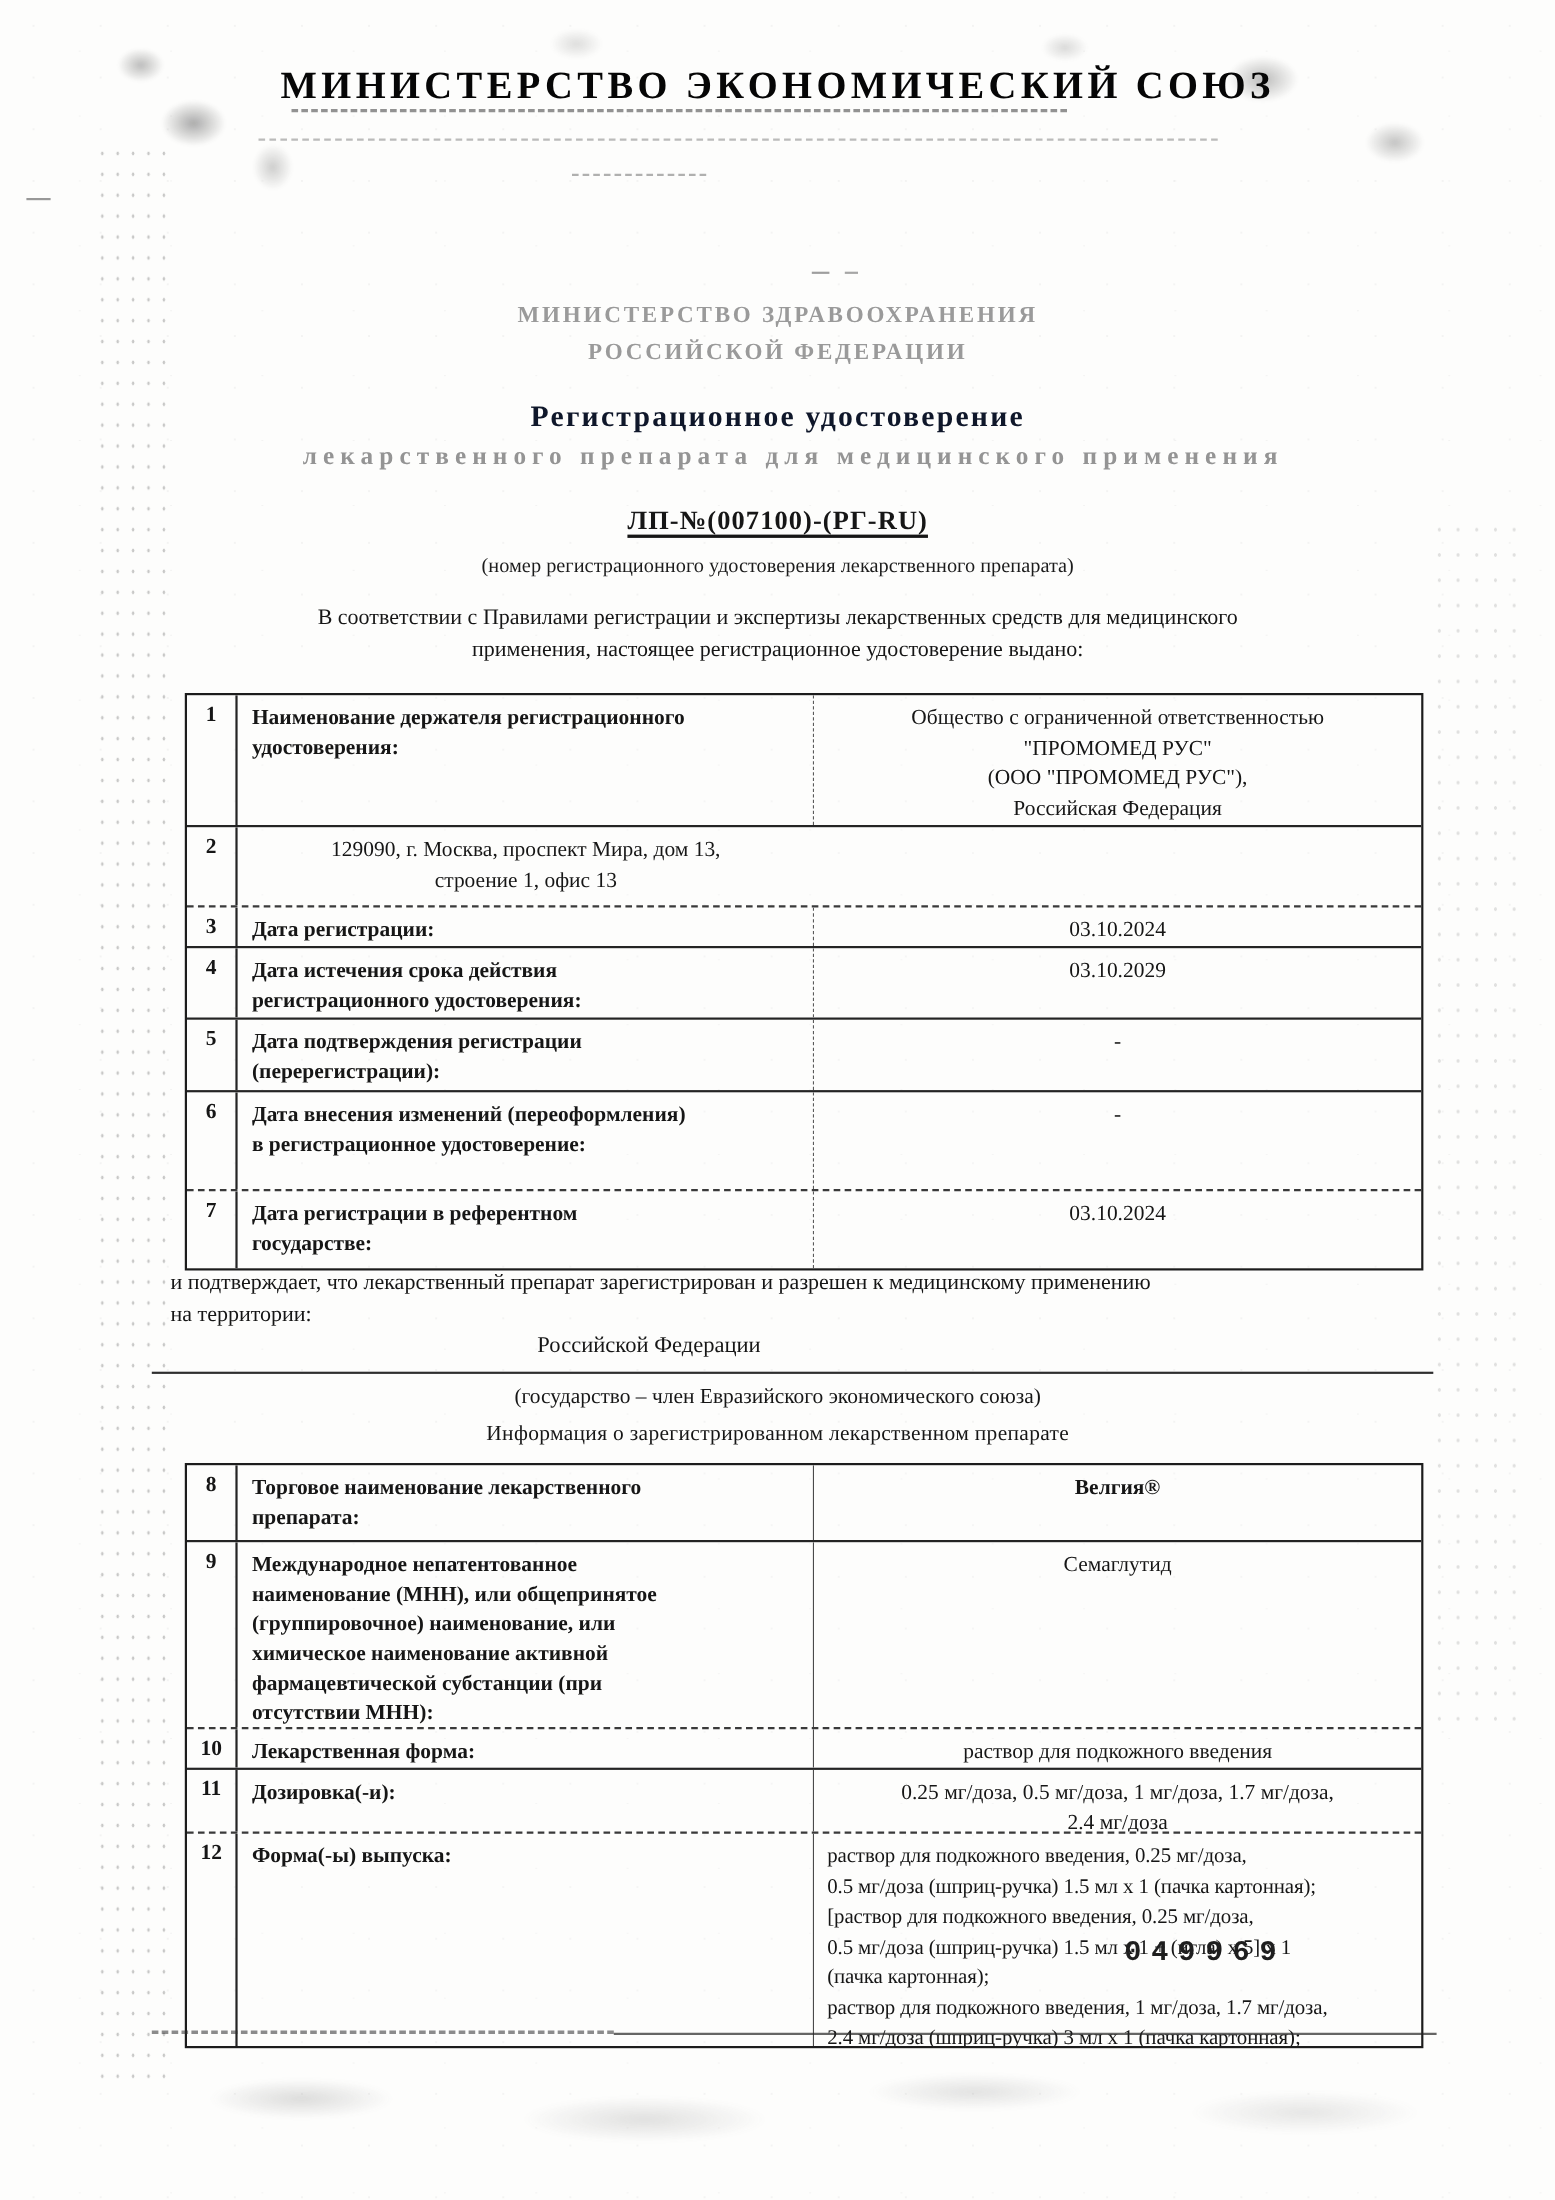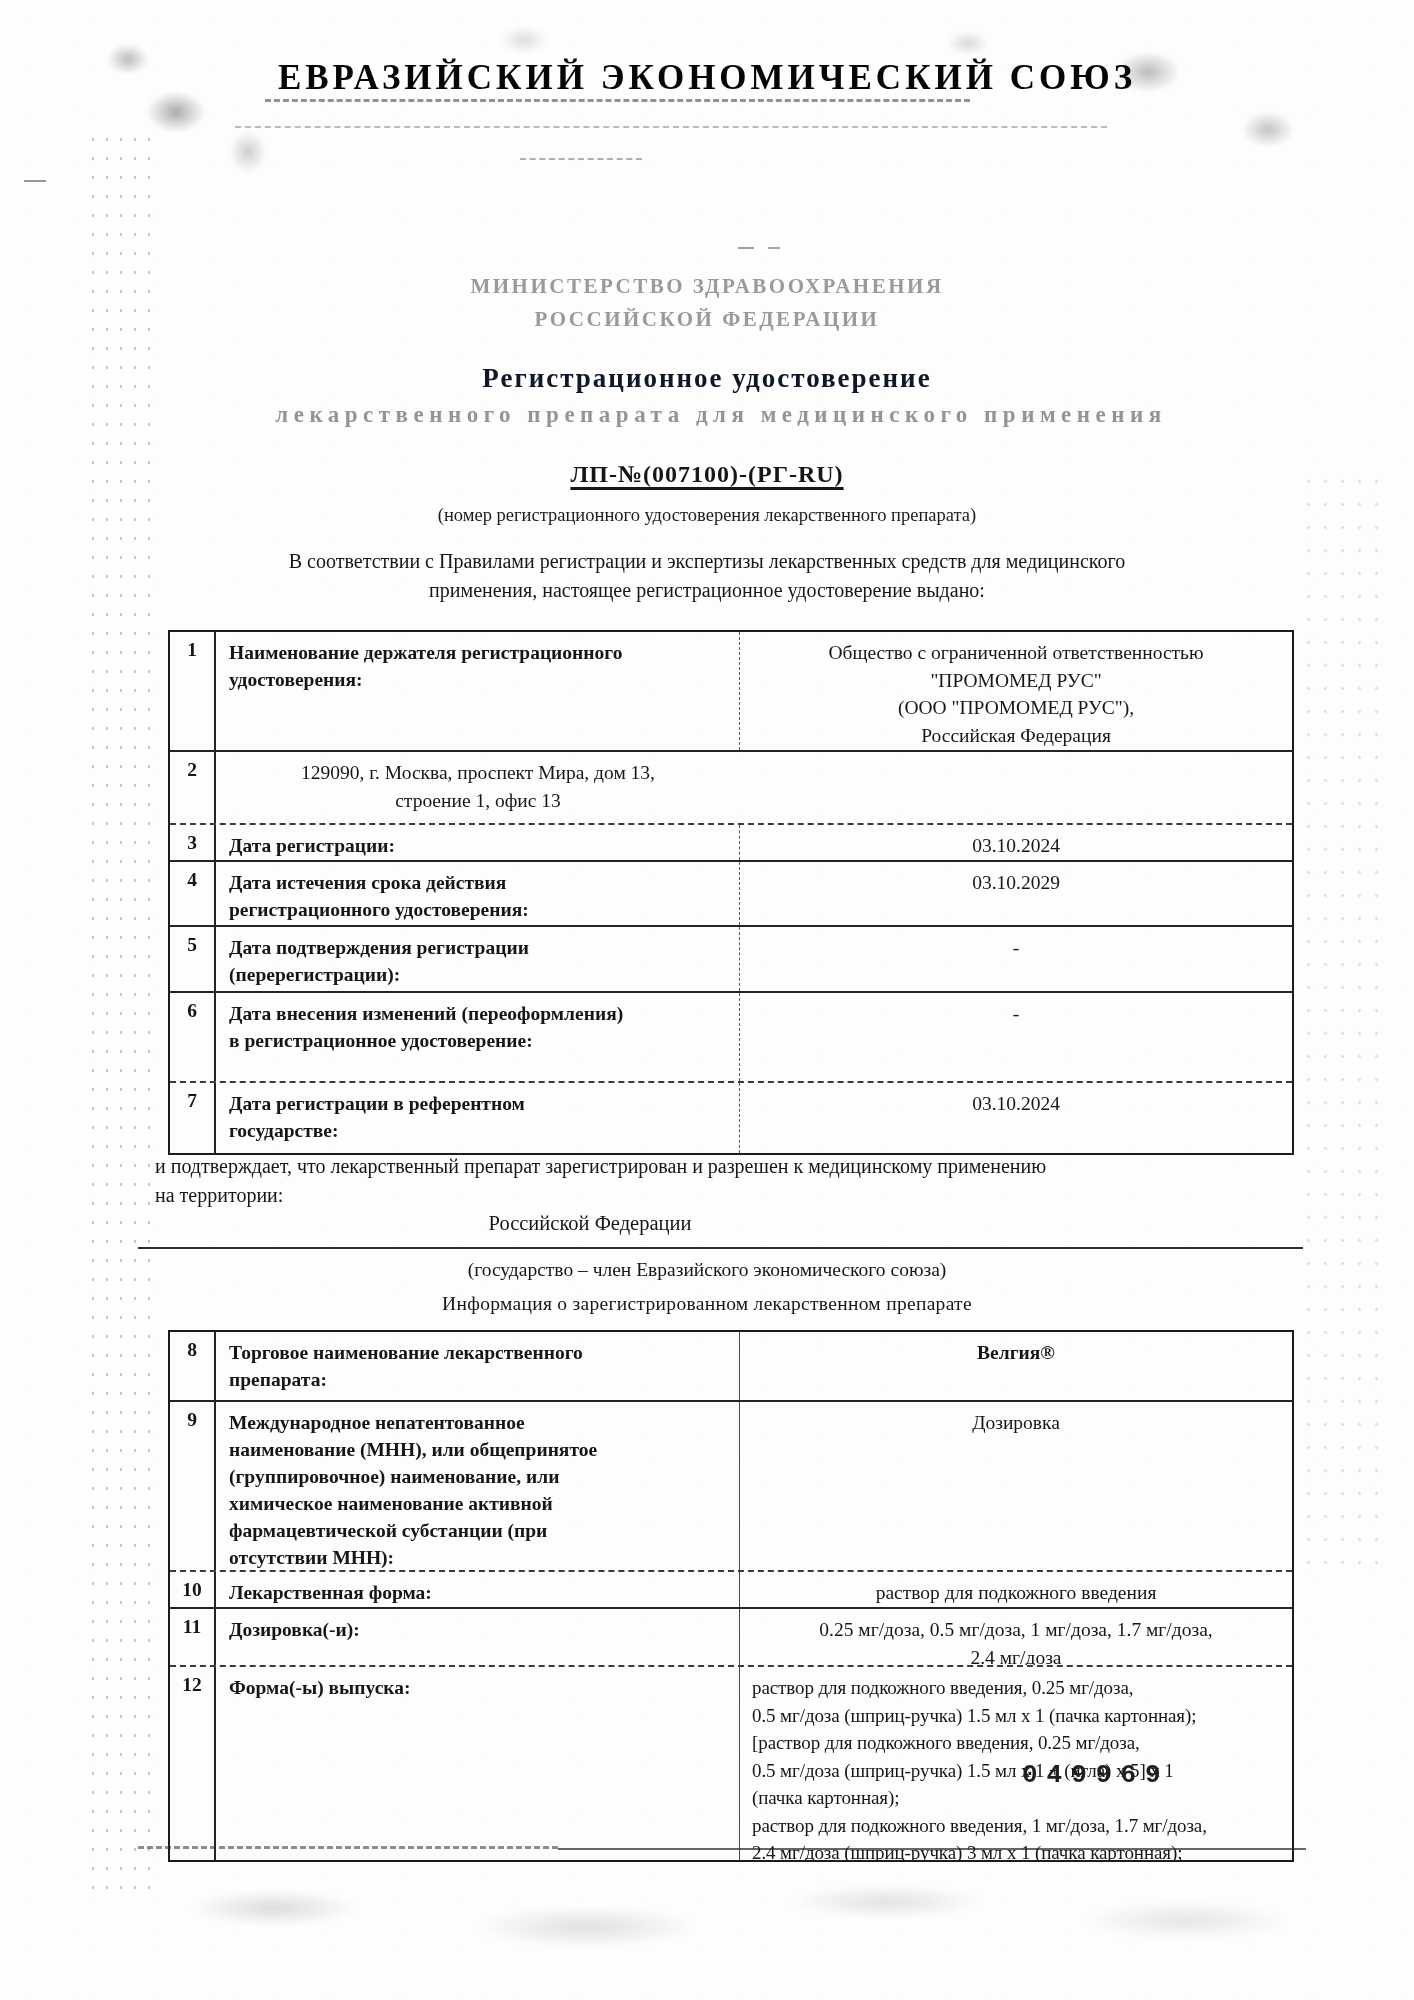--- a/index.html
+++ b/index.html
@@ -102,21 +102,21 @@
   <div class="abs strip-left"></div>
   <div class="abs strip-right"></div>
   <div class="abs header-noise"></div>
   <div class="abs dash-a"></div>
   <div class="abs dash-b"></div>
   <div class="abs dash-c"></div>
   <div class="abs mark-1"></div>
   <div class="abs mark-2"></div>
   <div class="abs mark-3"></div>
 
-  <div class="abs center eaeu-title">ЕВРАЗИЙСКИЙ ЭКОНОМИЧЕСКИЙ СОЮЗ</div>
+  <div class="abs center eaeu-title">МИНИСТЕРСТВО ЭКОНОМИЧЕСКИЙ СОЮЗ</div>
 
   <div class="abs center ministry prelines">МИНИСТЕРСТВО ЗДРАВООХРАНЕНИЯ
 РОССИЙСКОЙ ФЕДЕРАЦИИ</div>
 
   <div class="abs center doc-title-1">Регистрационное удостоверение</div>
   <div class="abs center doc-title-2">лекарственного препарата для медицинского применения</div>
 
   <div class="abs center reg-number">ЛП-№(007100)-(РГ-RU)</div>
   <div class="abs center reg-caption">(номер регистрационного удостоверения лекарственного препарата)</div>
 
@@ -198,21 +198,21 @@
           <span class="inner">Торговое наименование лекарственного препарата:</span>
         </div>
       <div class="cell cell-value bold">Велгия®</div>
     </div>
 
     <div class="trow" style="height:170px">
       <div class="cell cell-num">9</div>
       <div class="cell cell-label">
           <span class="inner">Международное непатентованное наименование (МНН), или общепринятое (группировочное) наименование, или химическое наименование активной фармацевтической субстанции (при отсутствии МНН):</span>
         </div>
-      <div class="cell cell-value">Дозировка</div>
+      <div class="cell cell-value">Семаглутид</div>
     </div>
 
     <div class="trow dashed-top" style="height:37px">
       <div class="cell cell-num">10</div>
       <div class="cell cell-label">
           <span class="inner">Лекарственная форма:</span>
         </div>
       <div class="cell cell-value">раствор для подкожного введения</div>
     </div>
 

